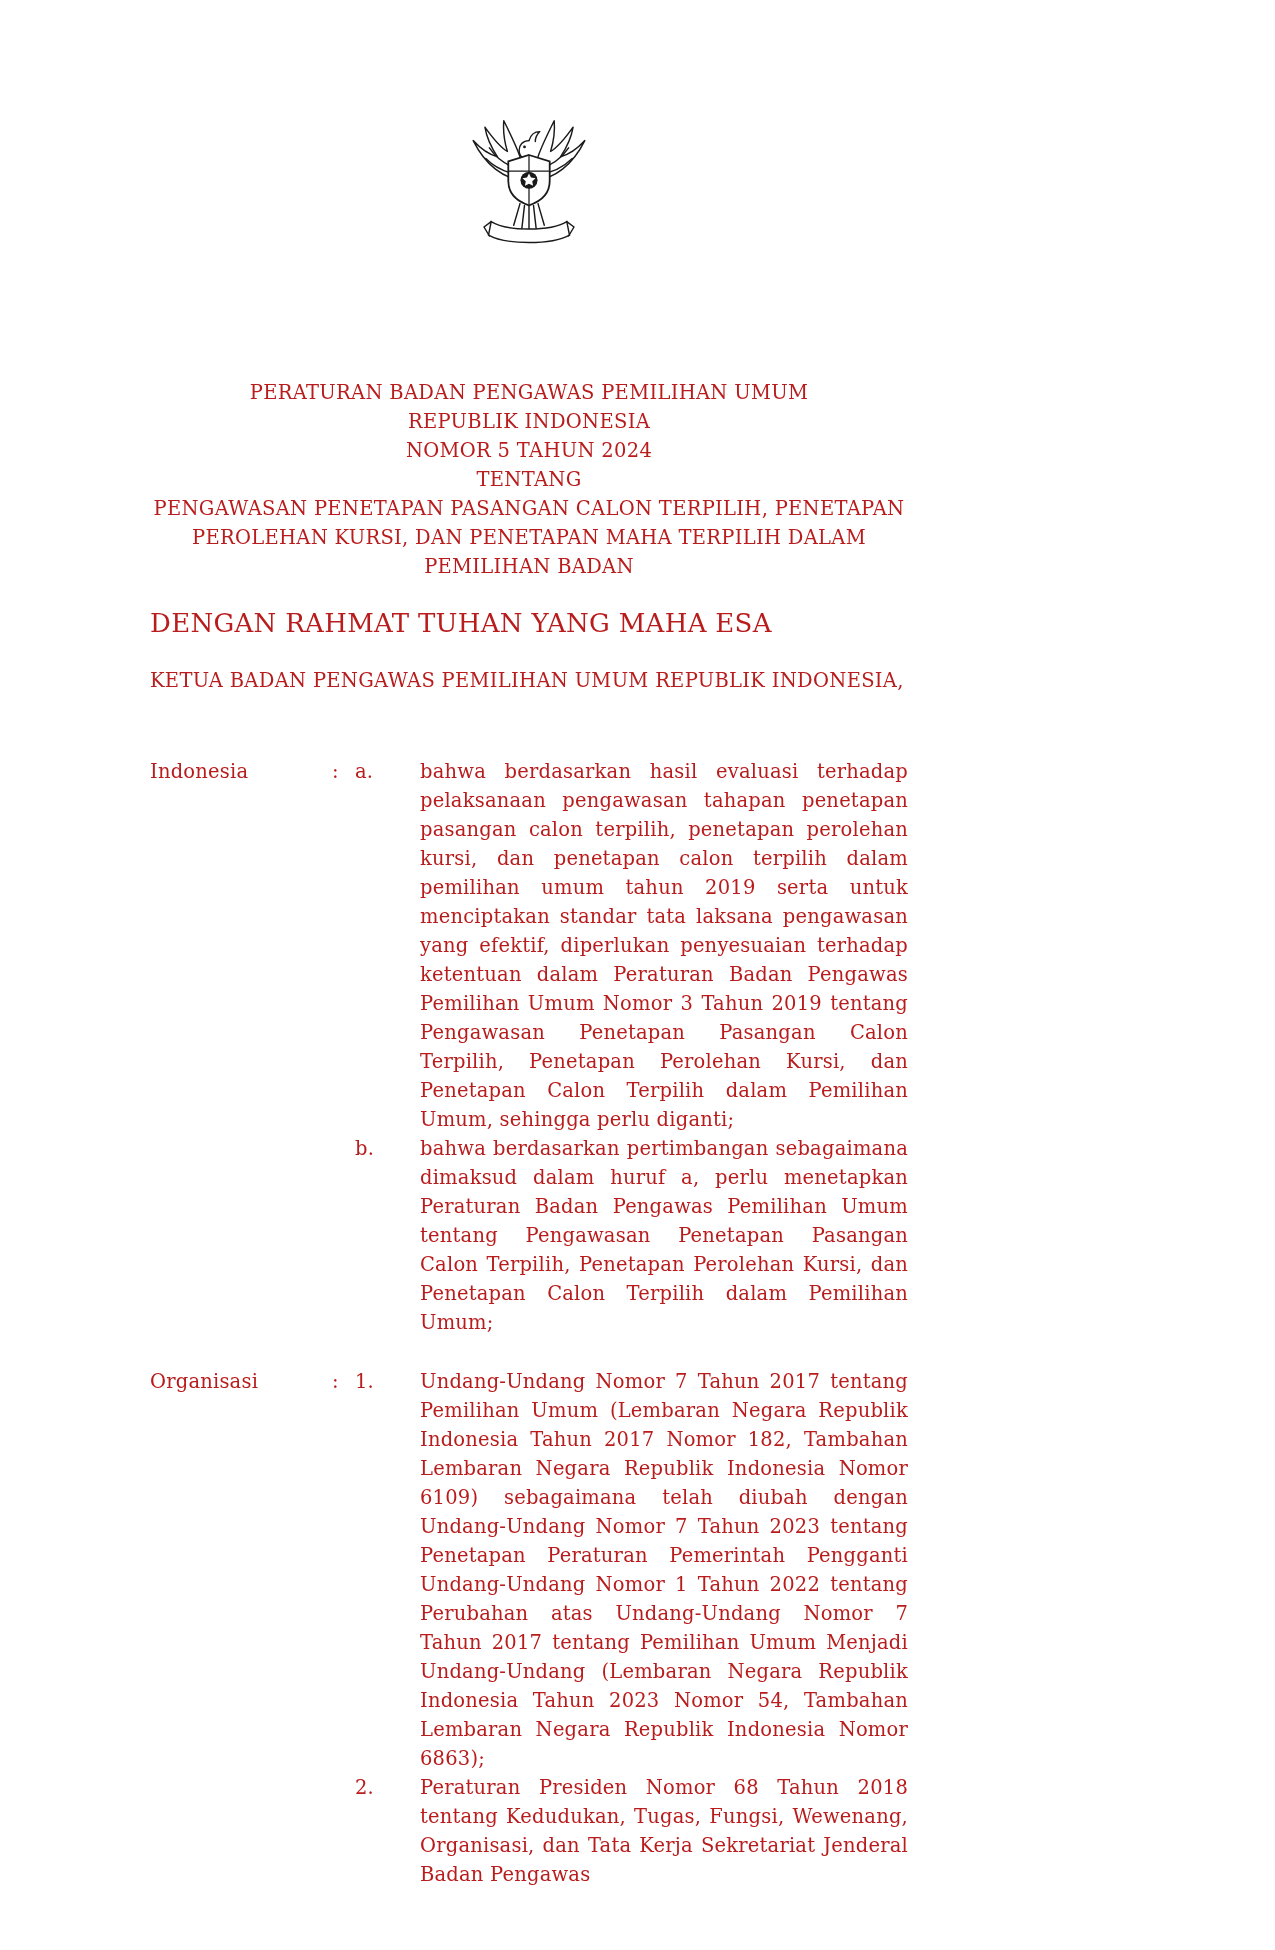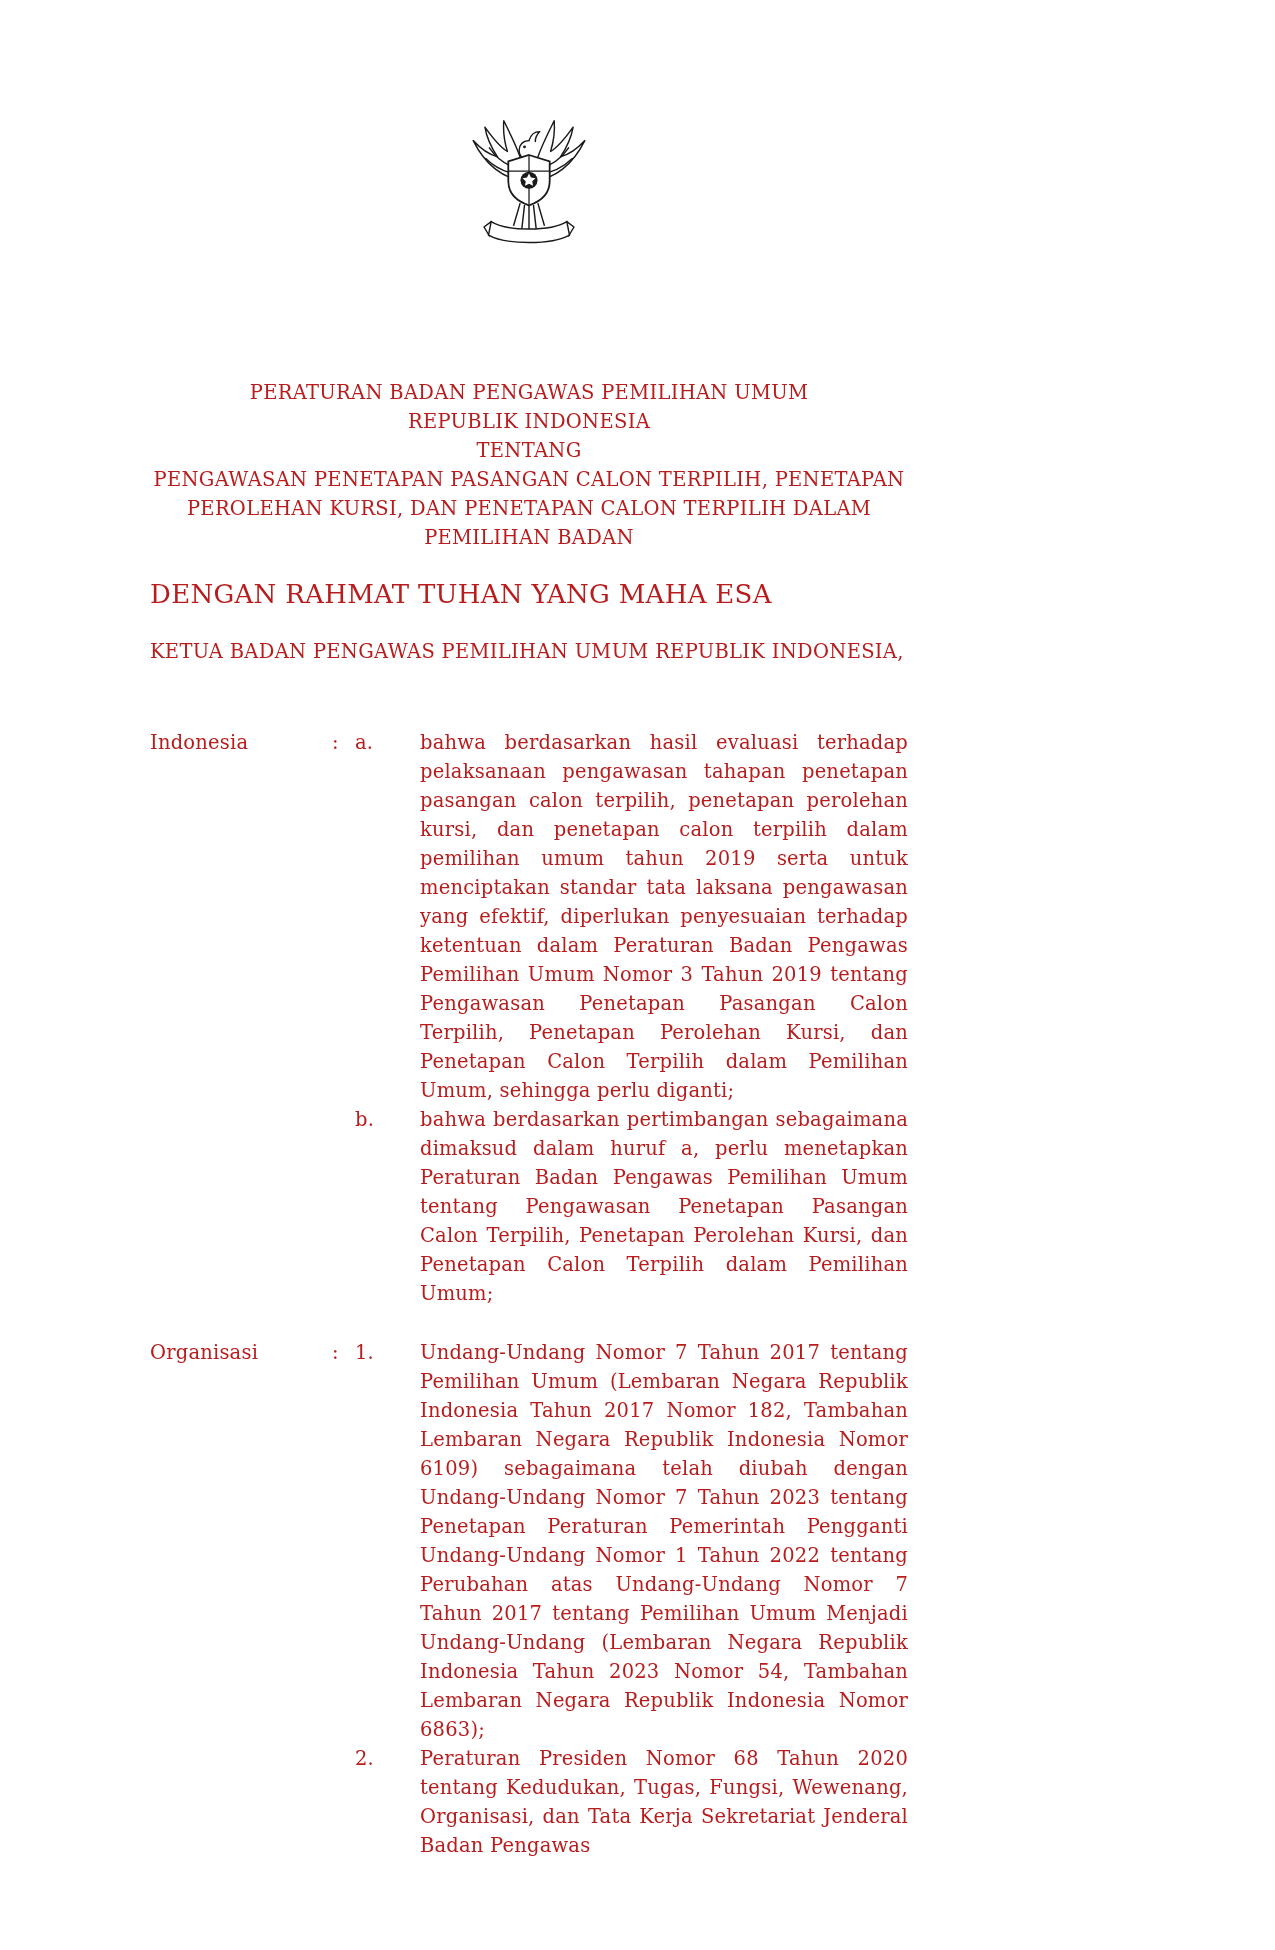--- a/index.html
+++ b/index.html
@@ -118,23 +118,24 @@
         <path d="M70,66.5 l2.2,4.6 5.1,0.7 -3.7,3.5 0.9,5 -4.5,-2.4 -4.5,2.4 0.9,-5 -3.7,-3.5 5.1,-0.7 Z" fill="#ffffff"></path>
 
         <path d="M28,120 C46,131 94,131 112,120 L115,135 C95,146 45,146 25,135 Z" fill="#ffffff" stroke="#1a1a1a" stroke-width="1.6"></path>
         <path class="ln" d="M28,120 l-8,6 l6,10 M112,120 l8,6 l-6,10"></path>
       </svg>
     </div>
 
     <div class="title-block">
       <div class="title-line">PERATURAN BADAN PENGAWAS PEMILIHAN UMUM</div>
       <div class="title-line">REPUBLIK INDONESIA</div>
+      <div class="title-line">NOMOR 5 TAHUN 2024</div>
       <div class="title-line">TENTANG</div>
       <div class="title-line">PENGAWASAN PENETAPAN PASANGAN CALON TERPILIH, PENETAPAN</div>
-      <div class="title-line">PEROLEHAN KURSI, DAN PENETAPAN CALON TERPILIH DALAM</div>
+      <div class="title-line">PEROLEHAN KURSI, DAN PENETAPAN MAHA TERPILIH DALAM</div>
       <div class="title-line">PEMILIHAN BADAN</div>
     </div>
 
     <div class="invocation">DENGAN RAHMAT TUHAN YANG MAHA ESA</div>
 
     <div class="issuer">KETUA BADAN PENGAWAS PEMILIHAN UMUM REPUBLIK INDONESIA,</div>
 
     <div class="sections">
 
       <div class="section">
@@ -155,20 +156,20 @@
       <div class="section">
         <div class="sec-label">Organisasi</div>
         <div class="sec-colon">:</div>
         <div class="sec-items">
           <div class="item">
             <div class="item-marker">1.</div>
             <div class="item-text">Undang-Undang Nomor 7 Tahun 2017 tentang Pemilihan Umum (Lembaran Negara Republik Indonesia Tahun 2017 Nomor 182, Tambahan Lembaran Negara Republik Indonesia Nomor 6109) sebagaimana telah diubah dengan Undang-Undang Nomor 7 Tahun 2023 tentang Penetapan Peraturan Pemerintah Pengganti Undang-Undang Nomor 1 Tahun 2022 tentang Perubahan atas Undang-Undang Nomor 7 Tahun 2017 tentang Pemilihan Umum Menjadi Undang-Undang (Lembaran Negara Republik Indonesia Tahun 2023 Nomor 54, Tambahan Lembaran Negara Republik Indonesia Nomor 6863);</div>
           </div>
           <div class="item">
             <div class="item-marker">2.</div>
-            <div class="item-text">Peraturan Presiden Nomor 68 Tahun 2020 tentang Kedudukan, Tugas, Fungsi, Wewenang, Organisasi, dan Tata Kerja Sekretariat Jenderal Badan Pengawas</div>
+            <div class="item-text">Peraturan Presiden Nomor 68 Tahun 2018 tentang Kedudukan, Tugas, Fungsi, Wewenang, Organisasi, dan Tata Kerja Sekretariat Jenderal Badan Pengawas</div>
           </div>
         </div>
       </div>
 
     </div>
   </div>
 </div>
 
 </body></html>

